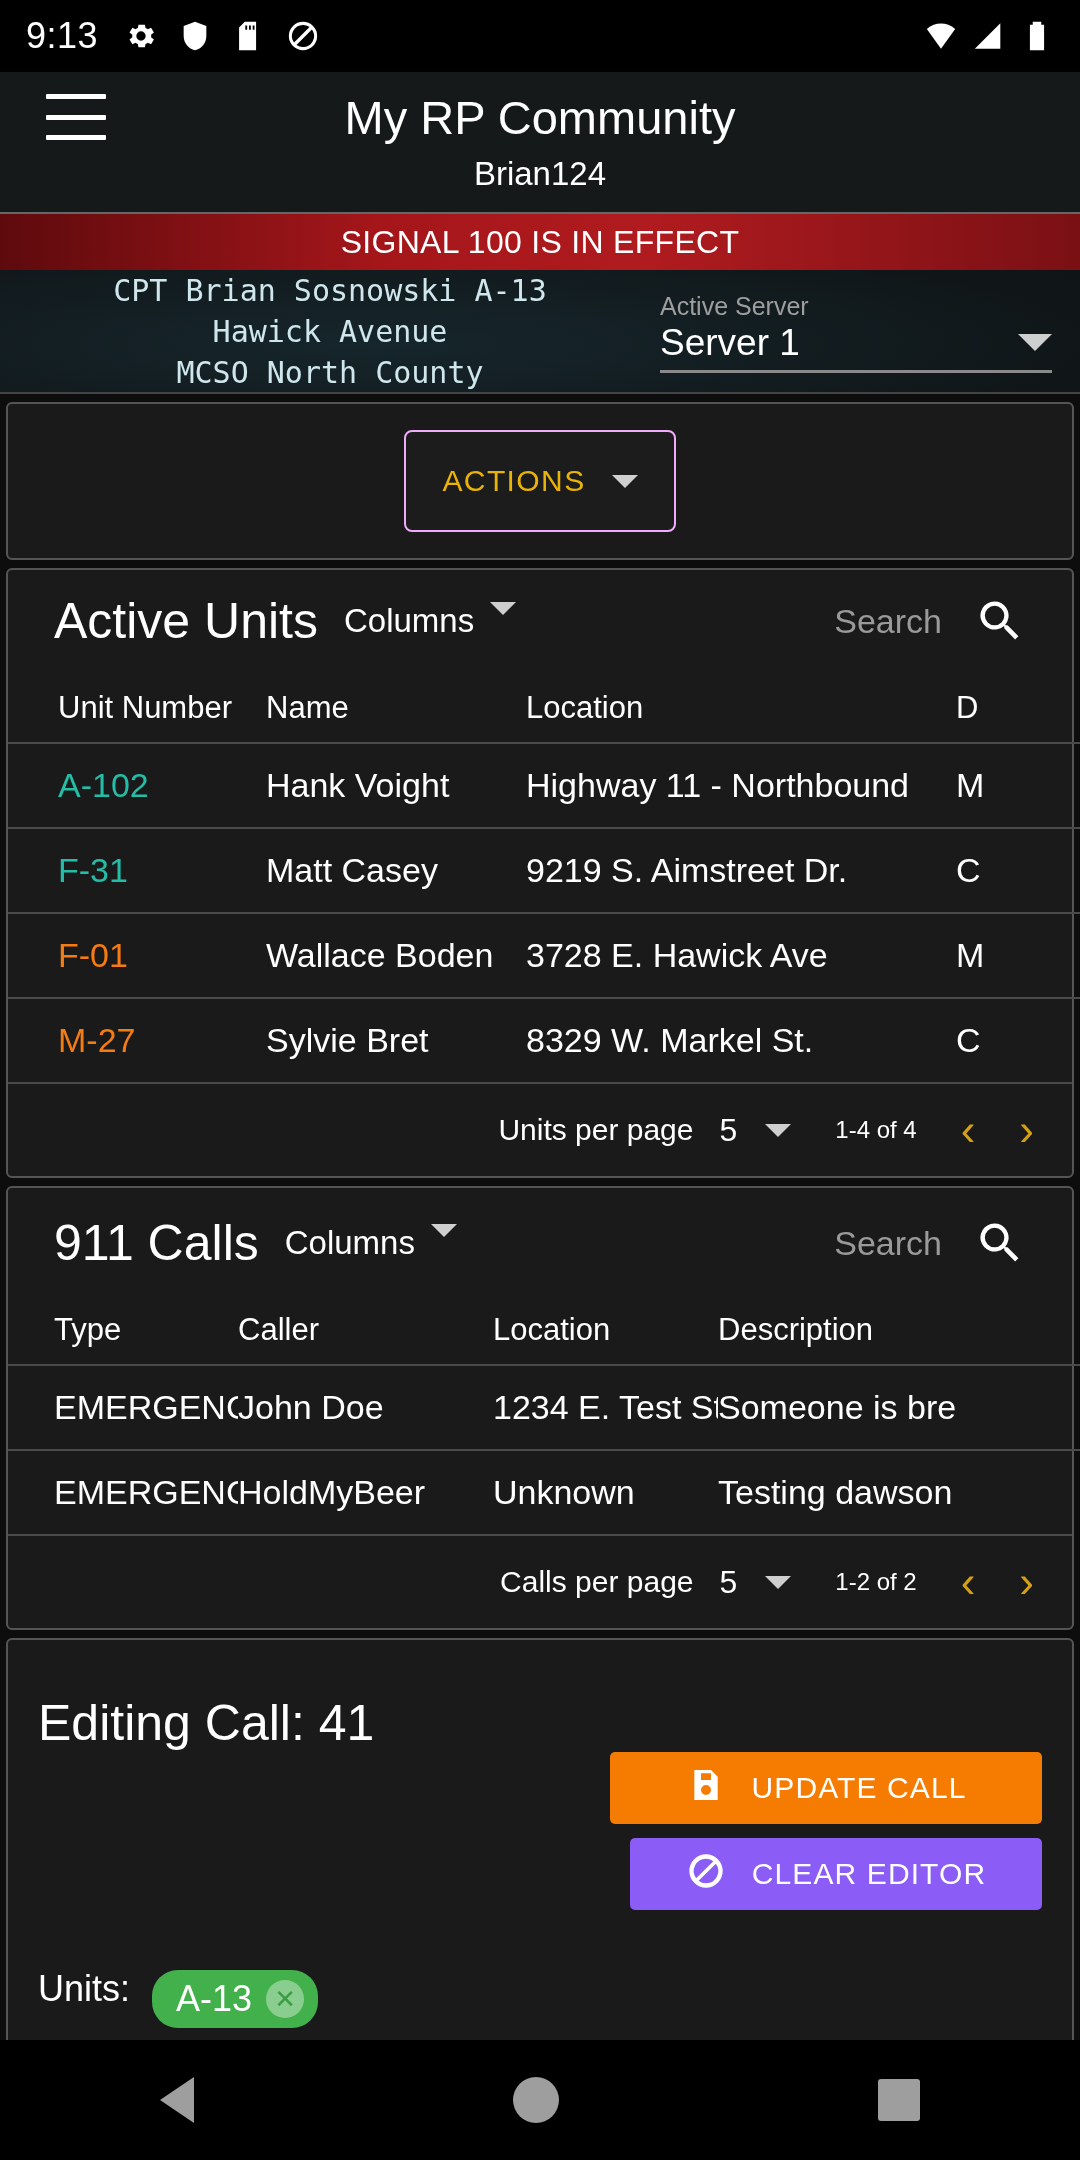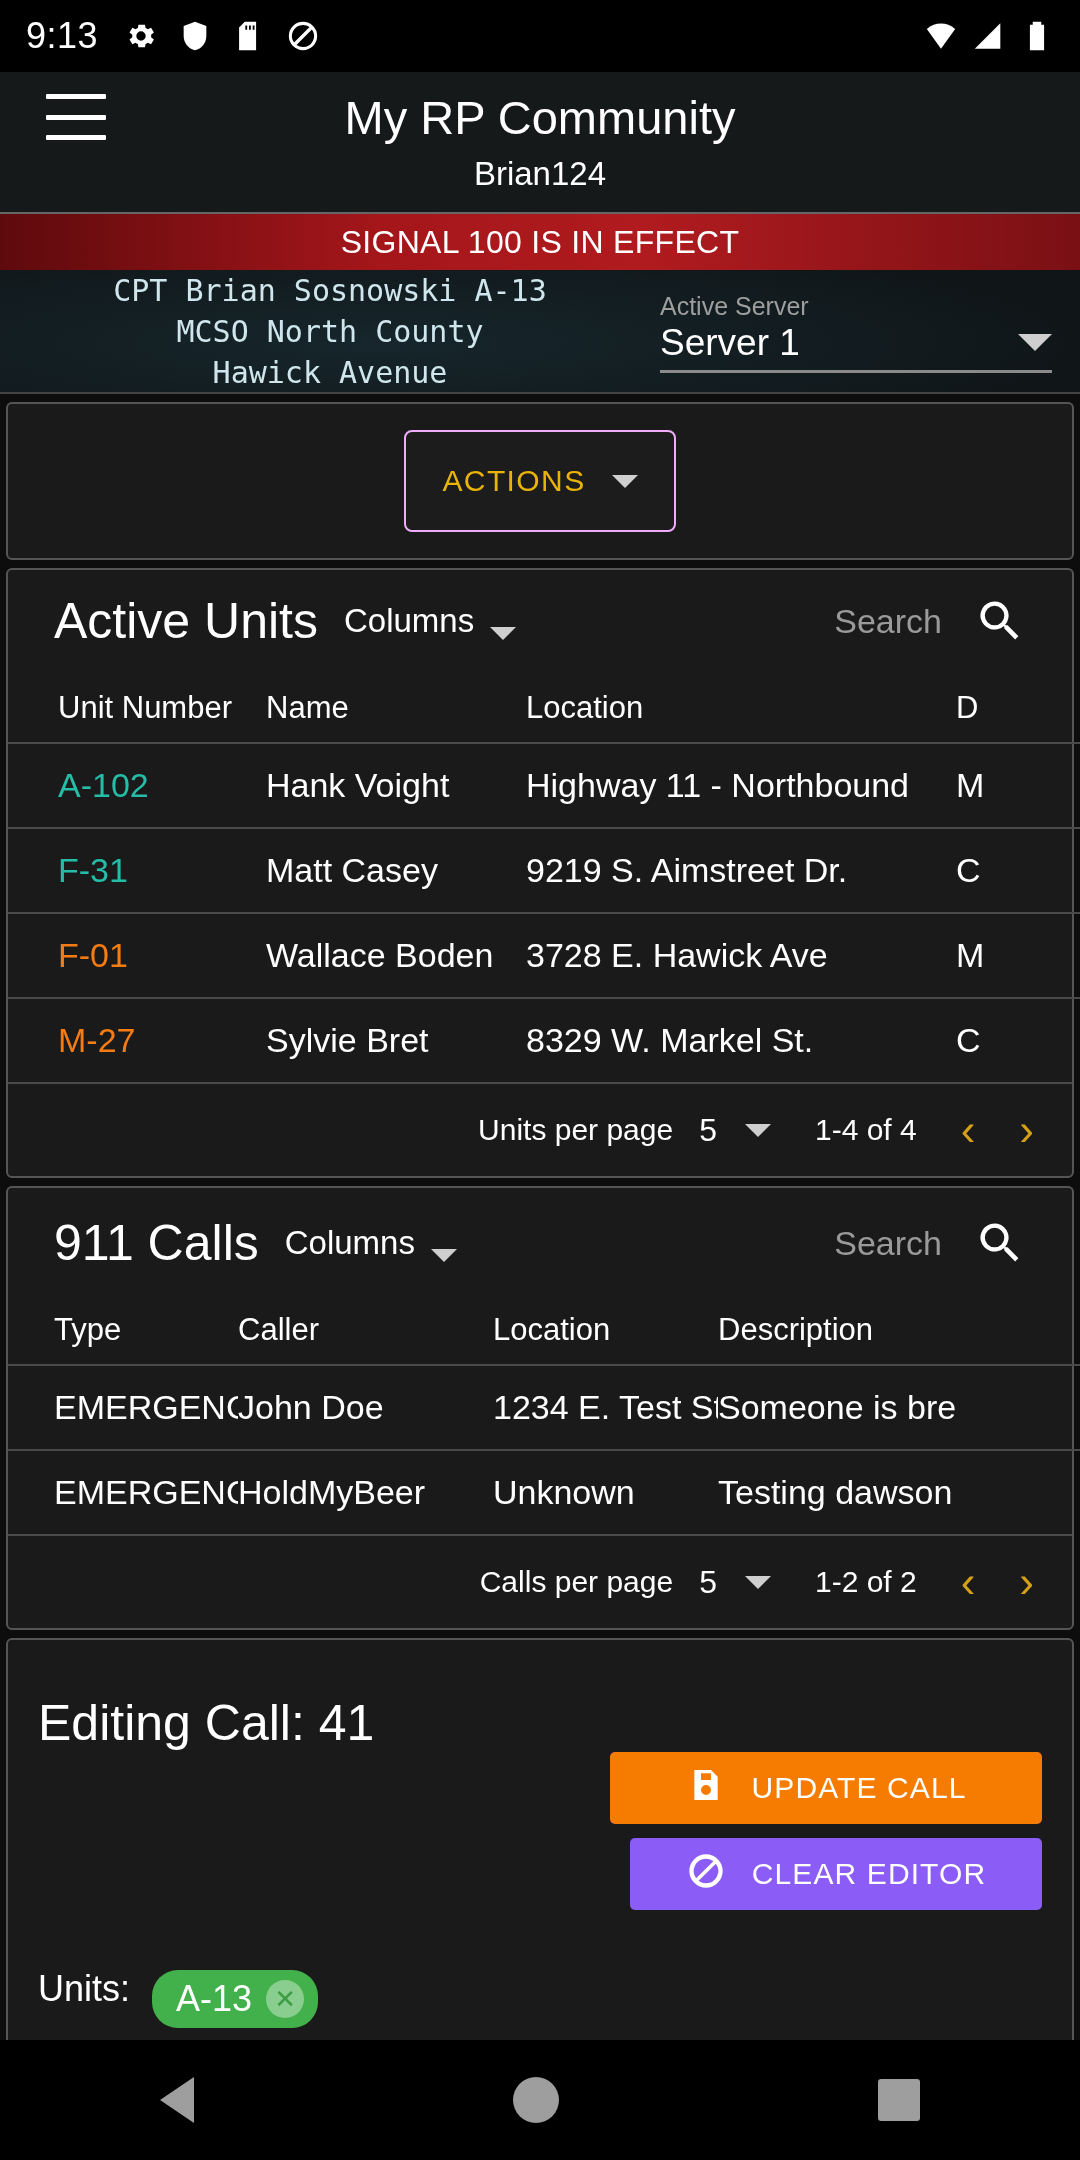--- a/index.html
+++ b/index.html
@@ -86,21 +86,21 @@
   .actions-btn {
     border: 2px solid #f0abfc; border-radius: 8px;
     background: #1c1c1c; color: #eab308;
     font-size: 30px; letter-spacing: 1.4px;
     padding: 32px 36px; display: flex; align-items: center; gap: 26px;
   }
 
   
   .tbl-head { display: flex; align-items: center; padding: 22px 46px 18px 46px; }
   .tbl-title { color: #fff; font-size: 50px; font-weight: 400; }
-  .columns-btn { display: flex; align-items: flex-end; gap: 16px; margin-left: 26px; color: #fff; font-size: 33px; }
+  .columns-btn { display: flex; align-items: flex-start; gap: 16px; margin-left: 26px; color: #fff; font-size: 33px; }
   .search-wrap { margin-left: auto; display: flex; align-items: center; gap: 32px; }
   .search-placeholder { color: #9a9a9a; font-size: 34px; }
   .mag { width: 52px; height: 52px; }
   .mag svg { width: 100%; height: 100%; fill: #fff; }
 
   table.grid { width: 100%; border-collapse: collapse; table-layout: fixed; }
   table.grid th, table.grid td {
     text-align: left; color: #fff;
     padding: 22px 0 22px 0;
     white-space: nowrap; overflow: hidden;
@@ -110,21 +110,21 @@
   table.grid tbody td { font-size: 34px; }
 
   .paginator {
     display: flex; align-items: center; justify-content: flex-end;
     gap: 0; padding: 24px 38px; border-top: 2px solid #4a4a4a;
     color: #fff; font-size: 30px;
   }
   .pg-label { font-size: 30px; }
   .pg-val { font-size: 32px; margin-left: 26px; }
   .pg-caret { margin-left: 28px; }
-  .pg-range { margin-left: 44px; font-size: 30px; }
+  .pg-range { margin-left: 44px; font-size: 24px; }
   .pg-arrow { color: #d4a017; font-size: 44px; line-height: 44px; margin-left: 44px; }
 
   
   .editor { padding: 26px 30px 0 30px; }
   .ed-top { display: flex; align-items: flex-start; flex-direction: column; }
   .ed-title { color: #fff; font-size: 50px; padding-top: 28px; }
   .ed-buttons { margin-left: auto; display: flex; flex-direction: column; align-items: flex-end; gap: 14px; }
   .btn {
     display: flex; align-items: center; justify-content: center; gap: 26px;
     color: #fff; border: none; border-radius: 5px;
@@ -216,22 +216,22 @@
     </div>
   <div class="app-title">My RP Community</div>
   <div class="app-sub">Brian124</div>
 </div>
 
 <div class="signal-banner">SIGNAL 100 IS IN EFFECT</div>
 
 <div class="officer-panel">
   <div class="officer-info">
     <div>CPT Brian Sosnowski A-13</div>
+    <div>Hawick Avenue</div>
     <div>MCSO North County</div>
-    <div>Hawick Avenue</div>
   </div>
   <div class="server-select">
     <div class="server-label">Active Server</div>
     <div class="server-row">
       <div class="server-value">Server 1</div>
       <div class="caret"></div>
     </div>
   </div>
 </div>
 

